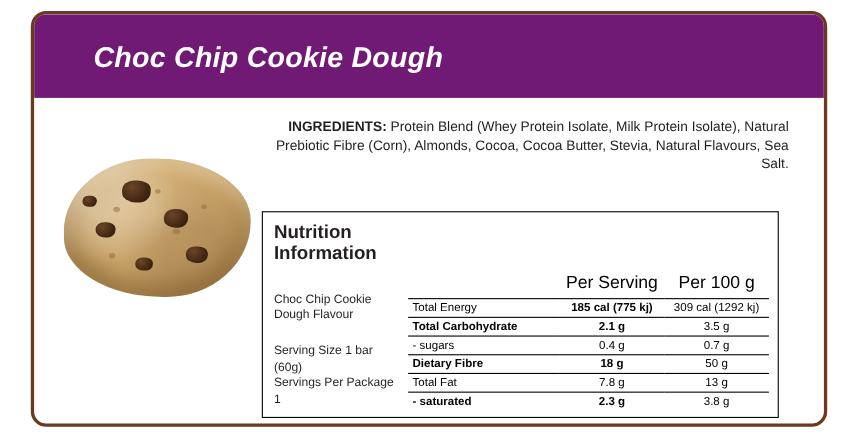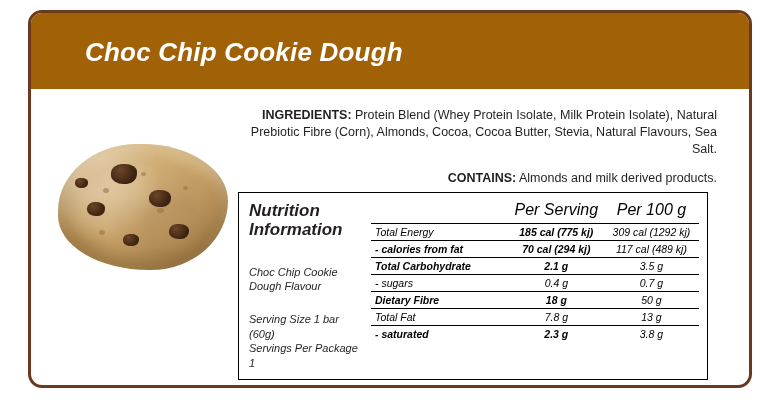--- a/index.html
+++ b/index.html
@@ -24,21 +24,21 @@
     background: #ffffff;
     box-sizing: border-box;
     overflow: hidden;
   }
   .header {
     position: absolute;
     left: 0;
     top: 0;
     width: 100%;
     height: 76px;
-    background: #a16207;
+    background: #701a75;
     box-sizing: border-box;
   }
   .header-title {
     position: absolute;
     left: 54px;
     top: 24px;
     color: #ffffff;
     font-size: 26px;
     font-weight: bold;
     font-style: italic;
@@ -97,22 +97,21 @@
     position: absolute;
     left: 207px;
     top: 179px;
     width: 470px;
     border: 1.5px solid #000000;
     box-sizing: border-box;
     background: #ffffff;
   }
   .np-inner {
     display: flex;
-    align-items: flex-start;
-    font-style: italic;
+    align-items: flex-end;
   }
   .np-left {
     width: 132px;
     padding: 8px 8px 8px 10px;
     box-sizing: border-box;
     font-size: 11px;
     color: #231f20;
   }
   .np-title {
     font-size: 17px;
@@ -180,21 +179,20 @@
     <div class="chip" style="left:22px; top:40px; width:13px; height:10px;"></div>
     <div class="speck" style="left:50px; top:50px; width:6px; height:5px;"></div>
     <div class="speck" style="left:88px; top:34px; width:5px; height:4px;"></div>
     <div class="speck" style="left:104px; top:70px; width:7px; height:5px;"></div>
     <div class="speck" style="left:46px; top:92px; width:6px; height:5px;"></div>
     <div class="speck" style="left:130px; top:48px; width:5px; height:4px;"></div>
   </div>
 
   <div class="info">
     <p><b>INGREDIENTS:</b><span> Protein Blend (Whey Protein Isolate, Milk Protein Isolate), Natural Prebiotic Fibre (Corn), Almonds, Cocoa, Cocoa Butter, Stevia, Natural Flavours, Sea Salt.</span></p>
-    <p><b>CONTAINS:</b><span> Almonds and milk derived products.</span></p>
   </div>
 
   <div class="nutrition-panel">
     <div class="np-inner">
       <div class="np-left">
         <div class="np-title">Nutrition Information</div>
         <div class="np-flavour">Choc Chip Cookie Dough Flavour</div>
         <div class="np-serving">Serving Size 1 bar (60g)</div>
         <div class="np-serving">Servings Per Package 1</div>
       </div>
@@ -207,25 +205,20 @@
               <th class="col-head" style="width:29%;">Per 100 g</th>
             </tr>
           </thead>
           <tbody>
               <tr class="row">
                 <td class="label">Total Energy</td>
                 <td class="bold">185 cal (775 kj)</td>
                 <td>309 cal (1292 kj)</td>
               </tr>
               <tr class="row">
-                <td class="label bold">- calories from fat</td>
-                <td class="bold">70 cal (294 kj)</td>
-                <td>117 cal (489 kj)</td>
-              </tr>
-              <tr class="row">
                 <td class="label bold">Total Carbohydrate</td>
                 <td class="bold">2.1 g</td>
                 <td>3.5 g</td>
               </tr>
               <tr class="row">
                 <td class="label">- sugars</td>
                 <td class="">0.4 g</td>
                 <td>0.7 g</td>
               </tr>
               <tr class="row">

